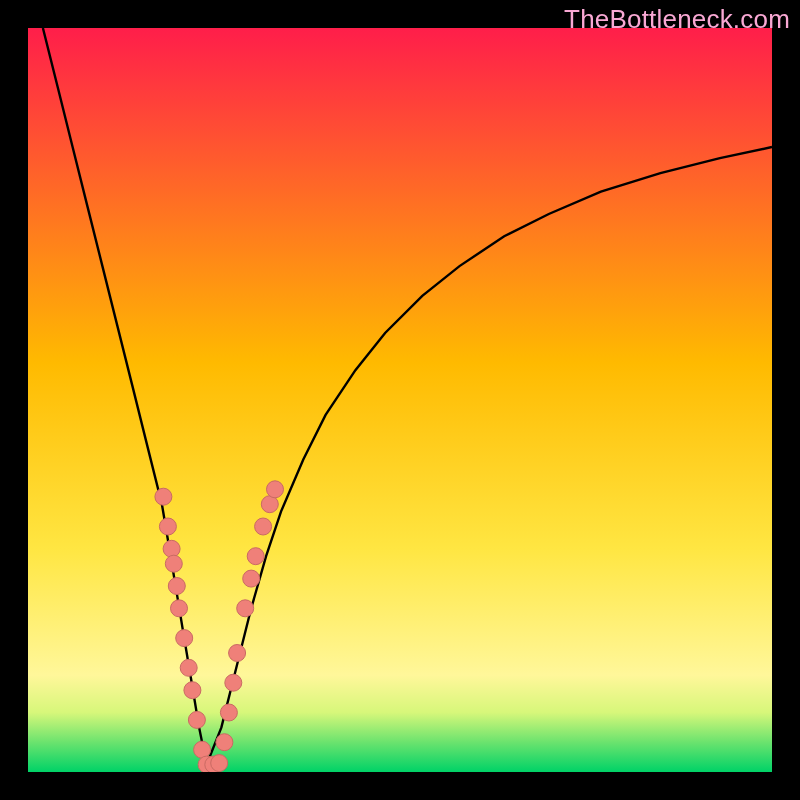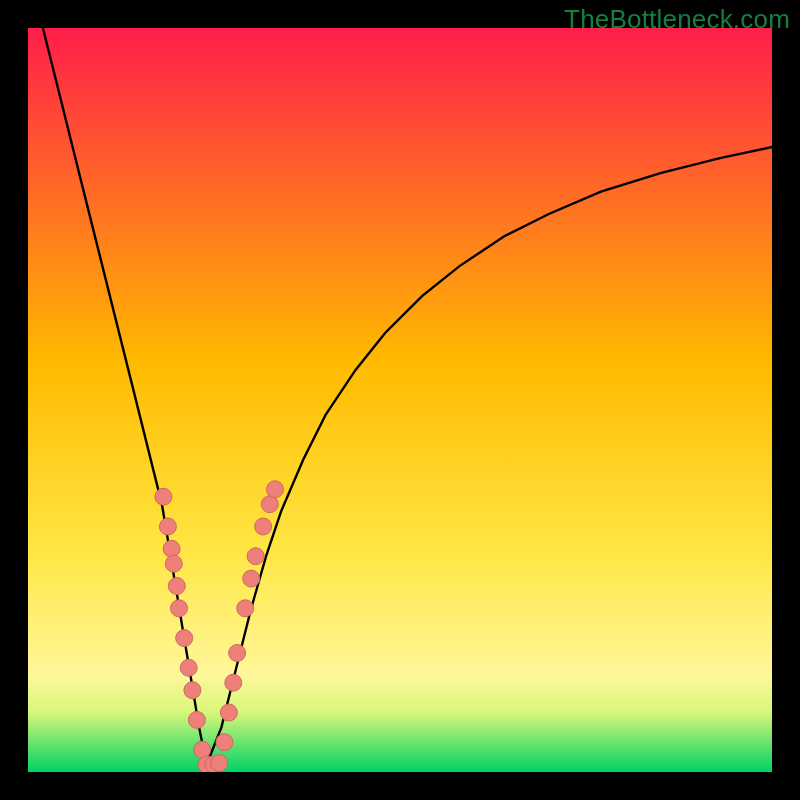--- a/index.html
+++ b/index.html
@@ -23,21 +23,21 @@
     position: absolute;
     left: 28px;
     top: 28px;
     width: 744px;
     height: 744px;
   }
   .watermark {
     position: absolute;
     top: 4px;
     right: 10px;
-    color: #15803d;
+    color: #f9a8d4;
     font-size: 26px;
     font-weight: 500;
     letter-spacing: 0.2px;
     user-select: none;
     margin-left: 12px;
   }
   svg { display: block; }
 </style>
 </head>
 <body>

